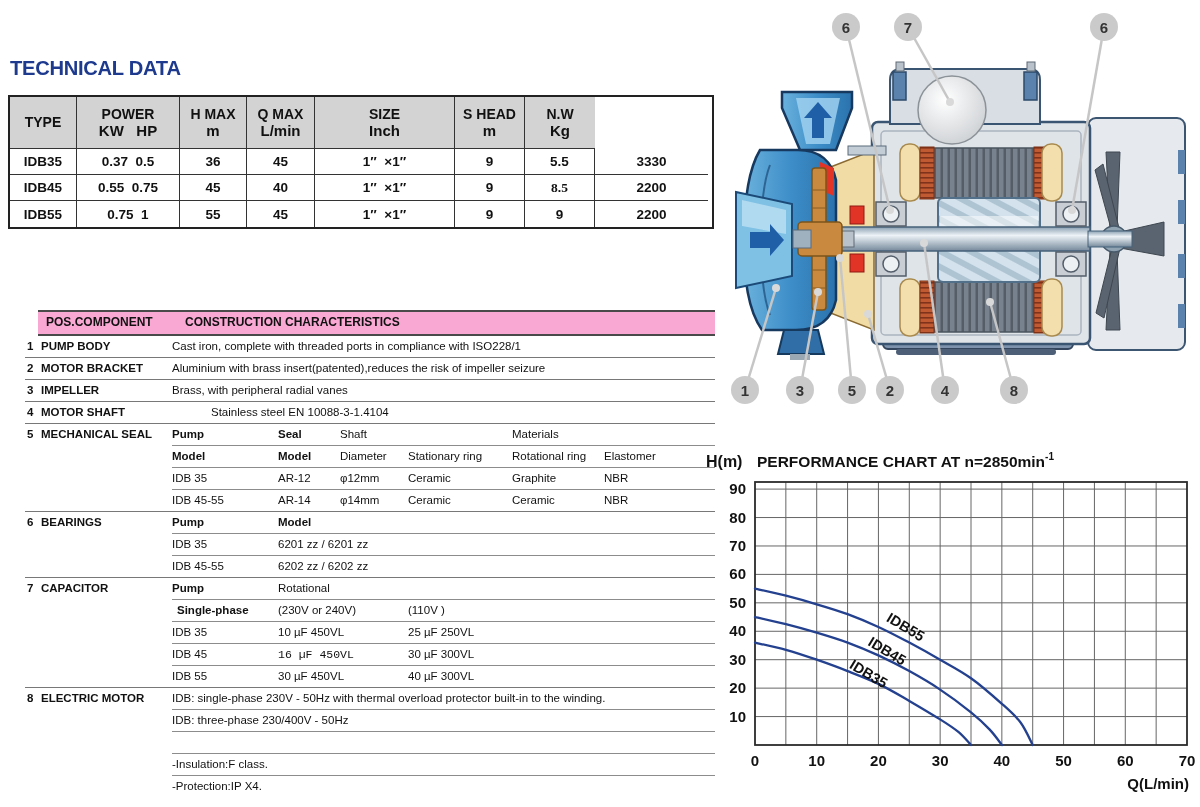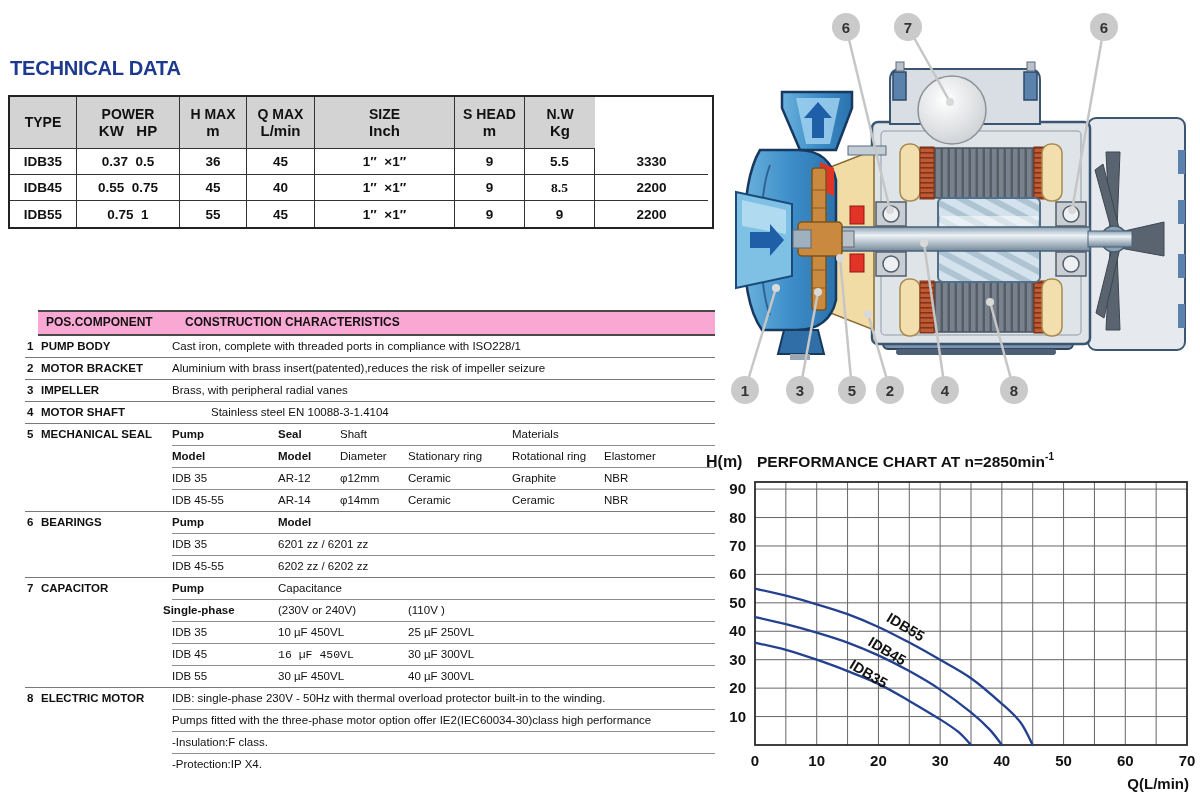--- a/index.html
+++ b/index.html
@@ -192,25 +192,25 @@
         </div>
         <div class="c-row">
           <span class="c-cell" style="left: 147px;">IDB 45-55</span>
           <span class="c-cell" style="left: 253px;">6202 zz / 6202 zz</span>
           <div class="c-sep full"></div>
         </div>
         <div class="c-row">
           <span class="c-pos">7</span>
           <span class="c-label">CAPACITOR</span>
           <span class="c-cell b" style="left: 147px;">Pump</span>
-          <span class="c-cell" style="left: 253px;">Capacitance</span>
-          <div class="c-sep sub"></div>
-        </div>
-        <div class="c-row">
-          <span class="c-cell b" style="left: 138px;">Single-phase</span>
+          <span class="c-cell" style="left: 253px;">Rotational</span>
+          <div class="c-sep sub"></div>
+        </div>
+        <div class="c-row">
+          <span class="c-cell b" style="left: 152px;">Single-phase</span>
           <span class="c-cell" style="left: 253px;">(230V or 240V)</span>
           <span class="c-cell" style="left: 383px; text-align: right;">(110V )</span>
           <div class="c-sep sub"></div>
         </div>
         <div class="c-row">
           <span class="c-cell" style="left: 147px;">IDB 35</span>
           <span class="c-cell" style="left: 253px;">10 µF 450VL</span>
           <span class="c-cell" style="left: 383px;">25 µF 250VL</span>
           <div class="c-sep sub"></div>
         </div>
@@ -226,21 +226,24 @@
           <span class="c-cell" style="left: 383px;">40 µF 300VL</span>
           <div class="c-sep full"></div>
         </div>
         <div class="c-row">
           <span class="c-pos">8</span>
           <span class="c-label">ELECTRIC MOTOR</span>
           <span class="c-cell" style="left: 147px;">IDB: single-phase 230V - 50Hz with thermal overload protector built-in to the winding.</span>
           <div class="c-sep sub"></div>
         </div>
         <div class="c-row">
-          <span class="c-cell" style="left: 147px;">Pumps fitted with the three-phase motor option offer IE2(IEC60034-30)class high performance</span>
+          <span class="c-cell" style="left: 147px;">IDB: three-phase 230/400V - 50Hz</span>
+          <div class="c-sep sub"></div>
+        </div>
+        <div class="c-row">
           <div class="c-sep sub"></div>
         </div>
         <div class="c-row">
           <span class="c-cell" style="left: 147px;">-Insulation:F class.</span>
           <div class="c-sep sub"></div>
         </div>
         <div class="c-row">
           <span class="c-cell" style="left: 147px;">-Protection:IP X4.</span>
         </div>
       </div>

